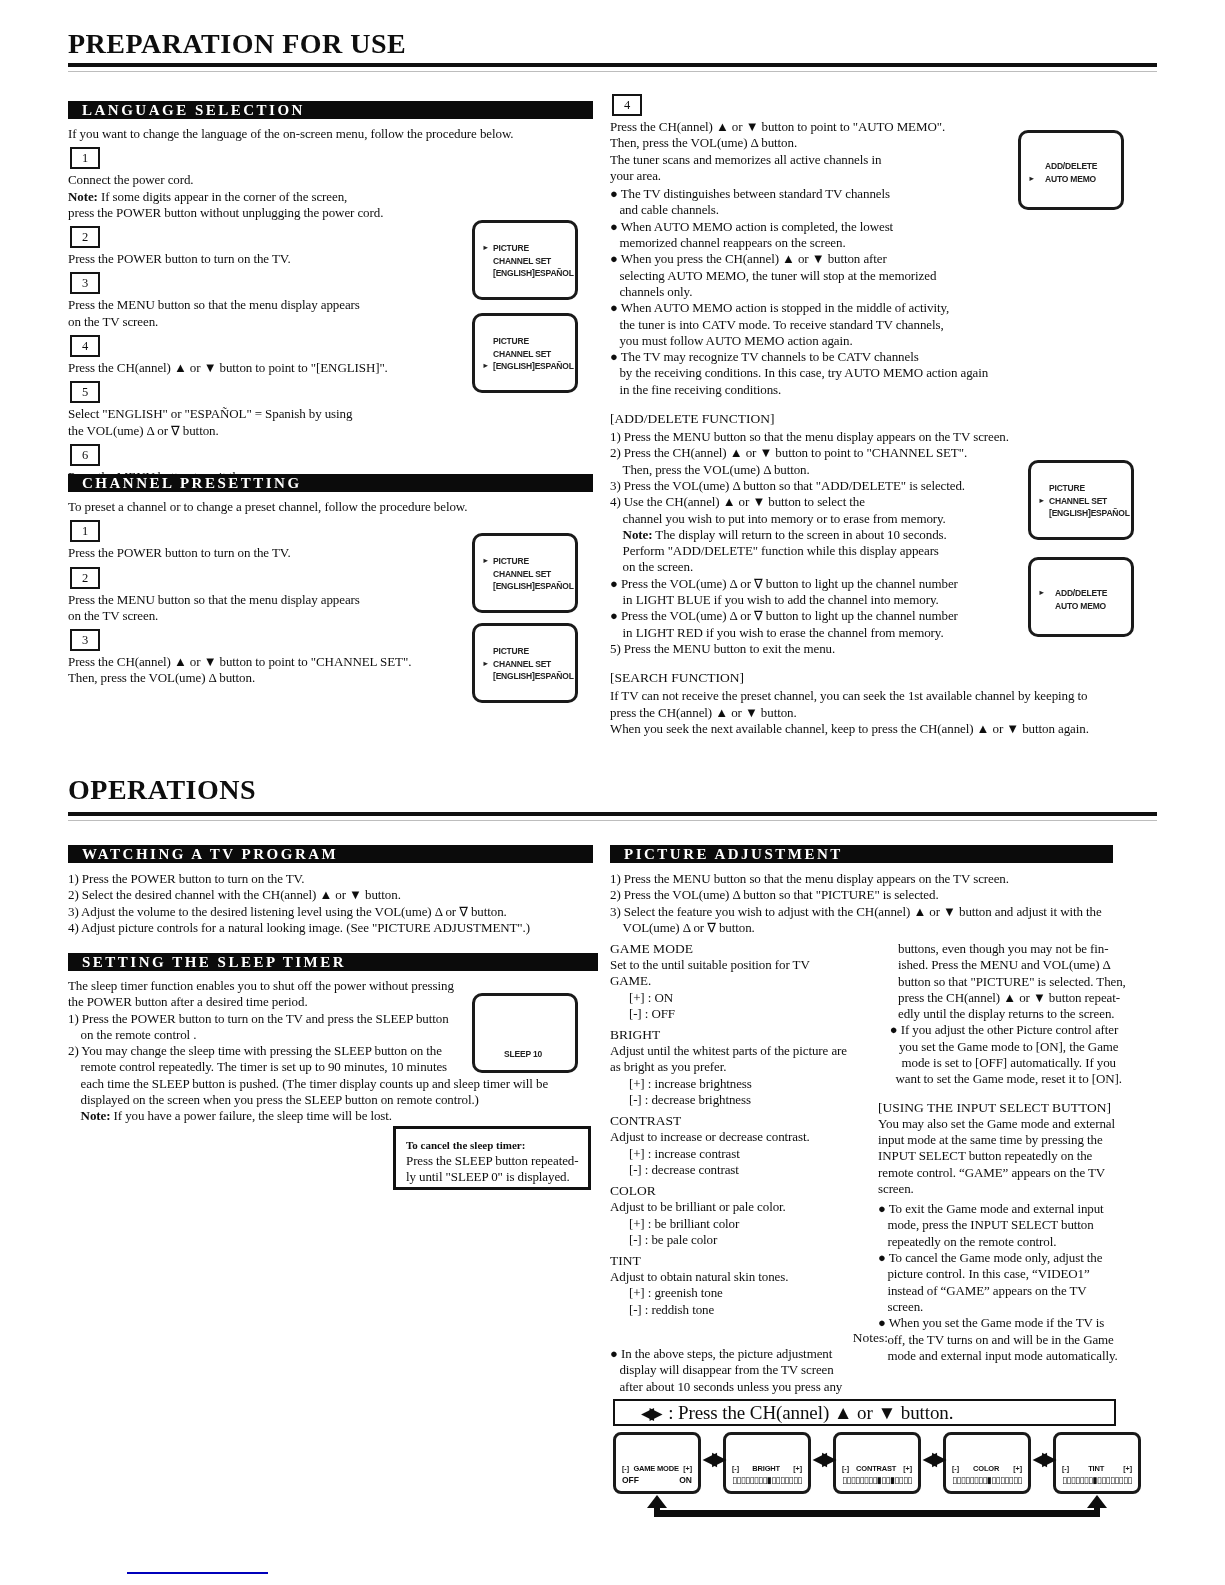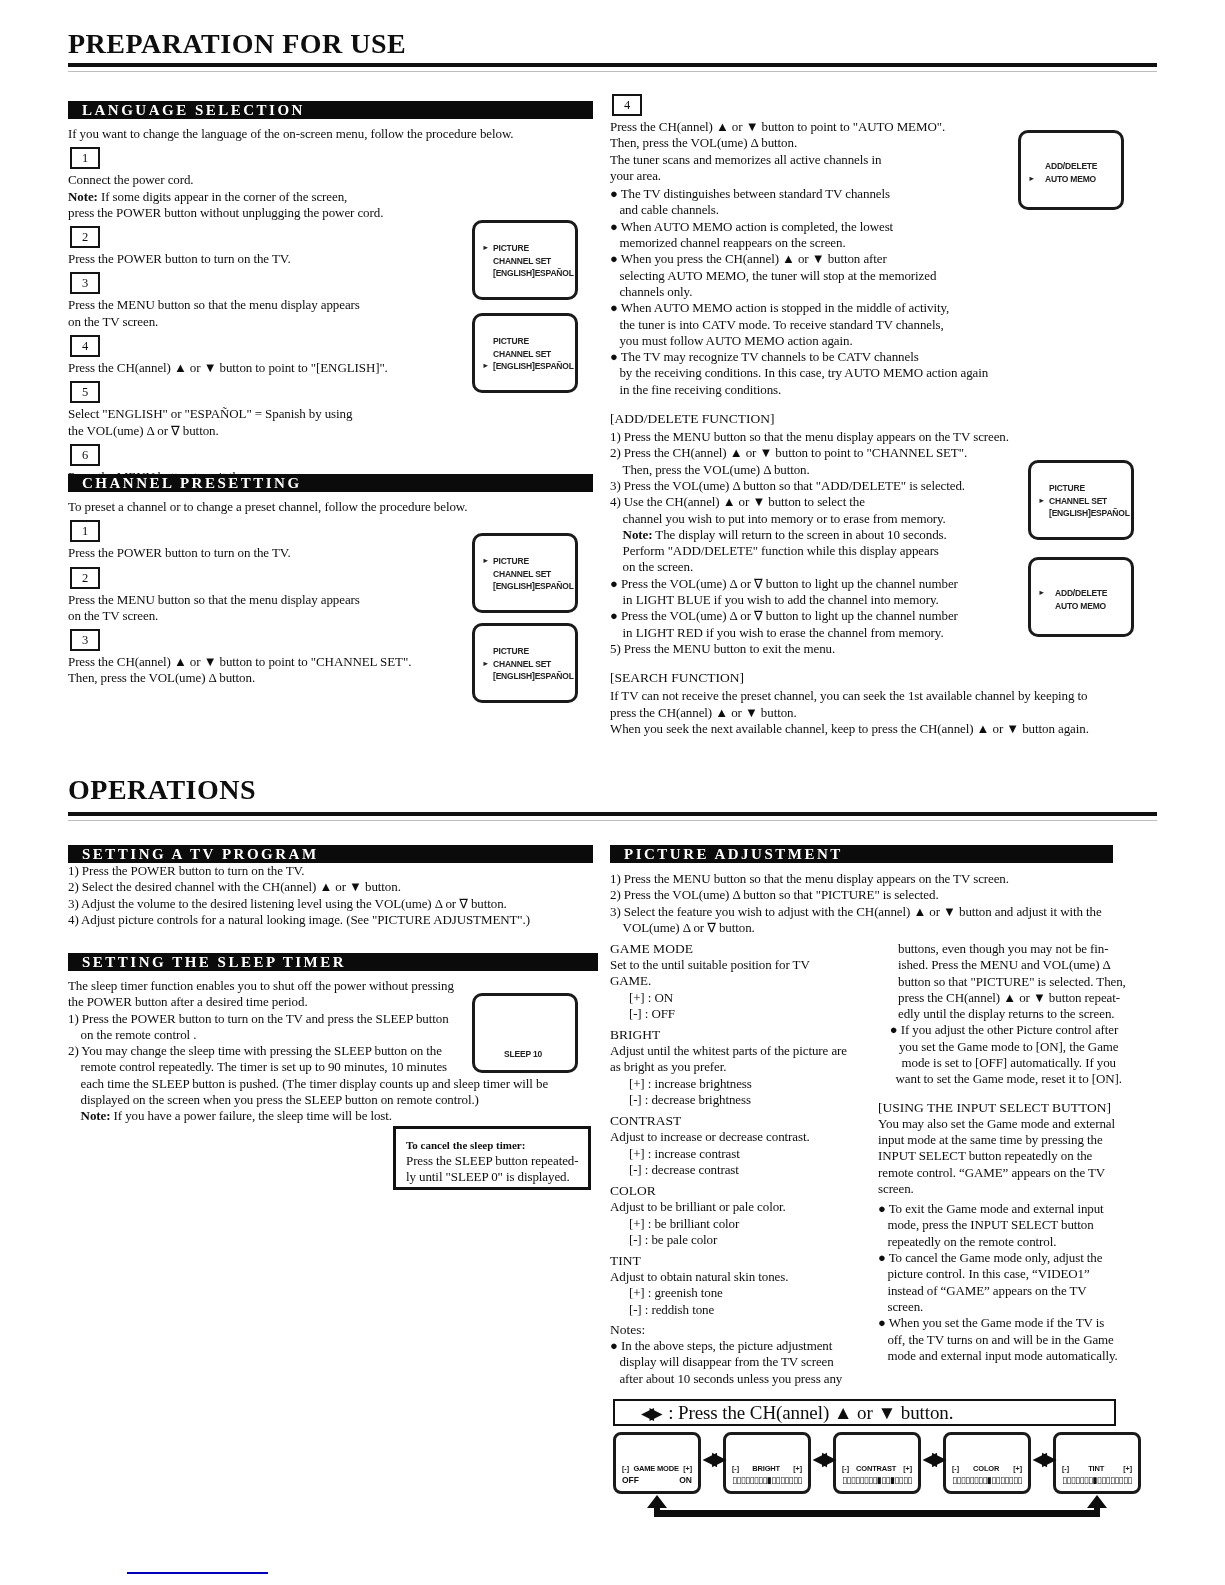--- a/index.html
+++ b/index.html
@@ -265,22 +265,22 @@
           <span>AUTO MEMO</span>
         </div>
     </div>
   </div>
 
   <h1 class="bigtitle" style="left:68px; top:774px;">OPERATIONS</h1>
   <div class="rule" style="top:812px;"></div>
   <div class="rule2" style="top:820px;"></div>
 
   <div class="col" style="left:68px; top:845px; width:525px;">
-    <div class="secbar"><span>SETTING A TV PROGRAM</span></div>
-    <div class="txt" style="">1) Press the POWER button to turn on the TV.
+    <div class="secbar"><span>WATCHING A TV PROGRAM</span></div>
+    <div class="txt" style="margin-top:8px;">1) Press the POWER button to turn on the TV.
 2) Select the desired channel with the CH(annel) ▲ or ▼ button.
 3) Adjust the volume to the desired listening level using the VOL(ume) Δ or ∇ button.
 4) Adjust picture controls for a natural looking image. (See "PICTURE ADJUSTMENT".)</div>
   </div>
 
   <div class="col" style="left:68px; top:953px; width:530px;">
     <div class="secbar"><span>SETTING THE SLEEP TIMER</span></div>
     <div class="txt" style="margin-top:7px;"><span>The sleep timer function enables you to shut off the power without pressing
 the POWER button after a desired time period.
 1) Press the POWER button to turn on the TV and press the SLEEP button
@@ -326,21 +326,21 @@
       [+] : increase contrast
       [-] : decrease contrast</div>
     <div class="bhead" style="margin-top:5px;">COLOR</div>
     <div class="txt">Adjust to be brilliant or pale color.
       [+] : be brilliant color
       [-] : be pale color</div>
     <div class="bhead" style="margin-top:5px;">TINT</div>
     <div class="txt">Adjust to obtain natural skin tones.
       [+] : greenish tone
       [-] : reddish tone</div>
-    <div class="bhead" style="margin-top:4px;">Notes:</div>
+    <div class="bhead" style="margin-top:12px;text-align:right;">Notes:</div>
     <div class="txt">● In the above steps, the picture adjustment
    display will disappear from the TV screen
    after about 10 seconds unless you press any</div>
   </div>
 
   <div class="col" style="left:878px; top:941px; width:252px;">
     <div class="txt" style="padding-left:20px;">buttons, even though you may not be fin-
 ished. Press the MENU and VOL(ume) Δ
 button so that "PICTURE" is selected. Then,
 press the CH(annel) ▲ or ▼ button repeat-

